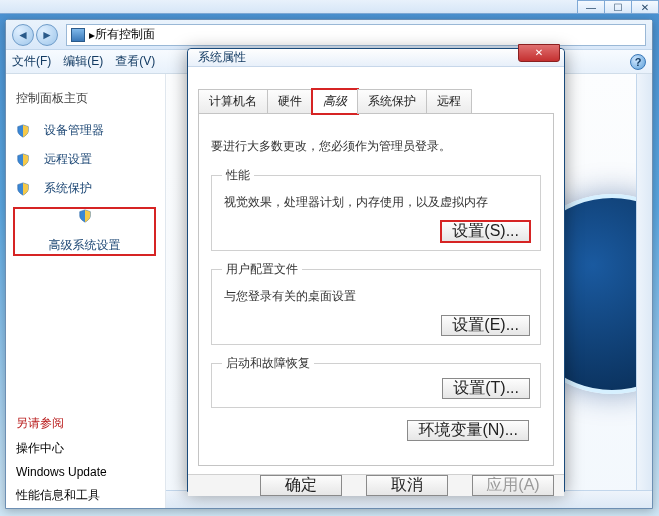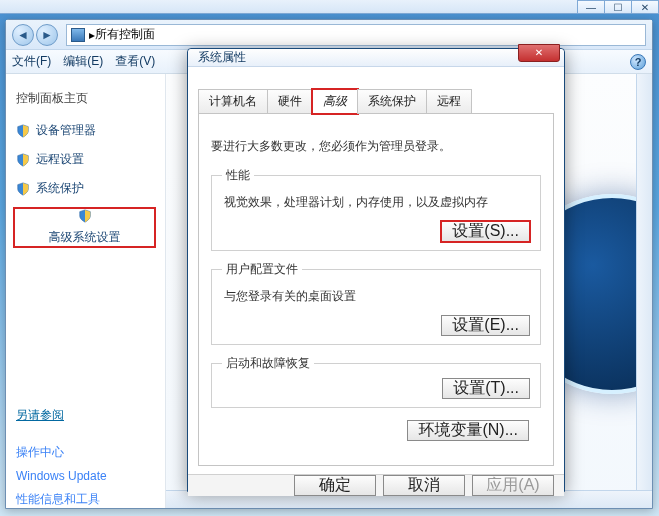--- a/index.html
+++ b/index.html
@@ -19,28 +19,28 @@
 .addrbar { flex:1; height: 22px; margin-left: 8px; background: #fff; border: 1px solid #9ab8d6; display:flex; align-items:center; padding: 0 4px; }
 .addrbar .icon { width:14px; height:14px; background: linear-gradient(#7fb8ea,#3a78b8); border:1px solid #2a5a8a; margin-right:4px; }
 
 .exp-menu { height: 24px; background: linear-gradient(#f7fbff,#e8f1fb); display:flex; align-items:center; padding: 0 6px; gap: 12px; border-bottom: 1px solid #d0dde9; }
 .exp-menu > span { color:#123a62; }
 .help-icon { margin-left:auto; width:16px; height:16px; border-radius:50%; background: radial-gradient(circle at 35% 35%, #cfe7ff, #5a9ed8); color:#fff; display:flex; align-items:center; justify-content:center; font-weight:bold; border:1px solid #3a78b8; font-size:11px; }
 
 .exp-body { flex:1; display:flex; overflow:hidden; position:relative; }
 .sidebar { width: 160px; background: #fff; padding: 16px 10px; border-right: 1px solid #e0e7ee; }
 .sidebar h3 { color:#404040; font-size:12px; margin-bottom: 14px; font-weight:normal; }
-.sidebar .item { display:flex; align-items:center; gap:6px; color:#1a4573; margin-bottom: 10px; padding:1px 0;}
+.sidebar .item { display:flex; align-items:center; gap:14px; color:#1a4573; margin-bottom: 10px; padding:1px 0;}
 .shield { width:14px; height:14px; display:inline-block; }
 .shield svg { width:14px; height:14px; }
 .sidebar .item.highlight { outline: 2px solid #d62424; outline-offset: -1px; padding:1px 2px; margin-left:-2px;flex-direction:column; }
 
 .seealso { margin-top: 160px; }
-.seealso h4 { color:#0369a1; font-weight:normal; margin-bottom:20px;text-decoration:underline; }
-.seealso .link { color:#3b82f6; margin-bottom:8px; display:block; }
+.seealso h4 { color:#b91c1c; font-weight:normal; margin-bottom:8px; }
+.seealso .link { color:#000000; margin-bottom:8px; display:block; }
 
 .content { flex:1; background: linear-gradient(#fcfdfe,#f3f8fd); position:relative; }
 .orb { position:absolute; right:-60px; top:120px; width:200px; height:200px; border-radius:50%; background: radial-gradient(circle at 40% 35%, #1a5aa0, #06264a); box-shadow: 0 0 30px rgba(0,50,120,.4); border: 4px solid #d6f0ff; }
 
 
 .dialog { position:absolute; top:48px; left:187px; width:378px; height:444px; background:#fff; border:1px solid #1a4a7a; border-radius:4px 4px 0 0; box-shadow: 0 3px 18px rgba(0,0,0,.4); display:flex; flex-direction:column; }
 .dlg-title { height: 28px; background: linear-gradient(#fefefe,#e8f0fa); border-bottom: 1px solid #c7d7ea; display:flex; align-items:center; padding: 0 4px 0 10px; border-radius:4px 4px 0 0; }
 .dlg-title span { color:#123a62; font-size:12px; }
 .dlg-close { margin-left:auto; width: 42px; height: 18px; background: linear-gradient(#e07070,#c43030); border:1px solid #8a2020; border-radius: 0 0 3px 3px; display:flex; align-items:center; justify-content:center; color:#fff; font-size:10px; margin-top:-10px;}
 
@@ -53,21 +53,21 @@
 .tabcontent { flex:1; border: 1px solid #c4c4c4; border-top:none; padding: 24px 12px; display:flex; flex-direction:column; gap: 10px; }
 .admin-note { color:#333; margin-bottom: 2px; }
 .group { border: 1px solid #d0d0d0; padding: 6px 10px 8px 10px; }
 .group legend { padding: 0 4px; color:#333; }
 .group .desc { color:#333; margin: 4px 0 10px 2px; }
 .group .btnrow { display:flex; justify-content:flex-end; }
 .winbtn { min-width: 82px; height: 21px; padding: 0 10px; background: linear-gradient(#fdfdfd,#e6e6e6); border: 1px solid #8a8a8a; color:#222; font-size:16px; display:inline-flex; align-items:center; justify-content:center;}
 .winbtn.highlight { outline: 2px solid #d62424; outline-offset: -1px; }
 .envrow { display:flex; justify-content:flex-end; padding: 2px 12px 0 0;}
 
-.dlg-buttons { height: 34px; border-top: 1px solid #d0d0d0; display:flex; align-items:center; justify-content:flex-end; gap:7px; padding: 0 10px; background:#f4f4f4; }
+.dlg-buttons { height: 34px; border-top: 1px solid #d0d0d0; display:flex; align-items:center; justify-content:flex-end; gap:24px; padding: 0 10px; background:#f4f4f4; }
 .winbtn.disabled { color:#9a9a9a; }
 
 .scroll-right { position:absolute; top:0; right:0; bottom:18px; width:16px; background: linear-gradient(90deg,#eef4fb,#dde9f6); border-left:1px solid #c2d6eb;}
 .scroll-bottom { position:absolute; left:0; right:0; bottom:0; height:18px; background: linear-gradient(#eef4fb,#dde9f6); border-top:1px solid #c2d6eb;}
 </style>
 </head>
 <body>
 
 <div class="desktop">
   <div class="toptitle">

